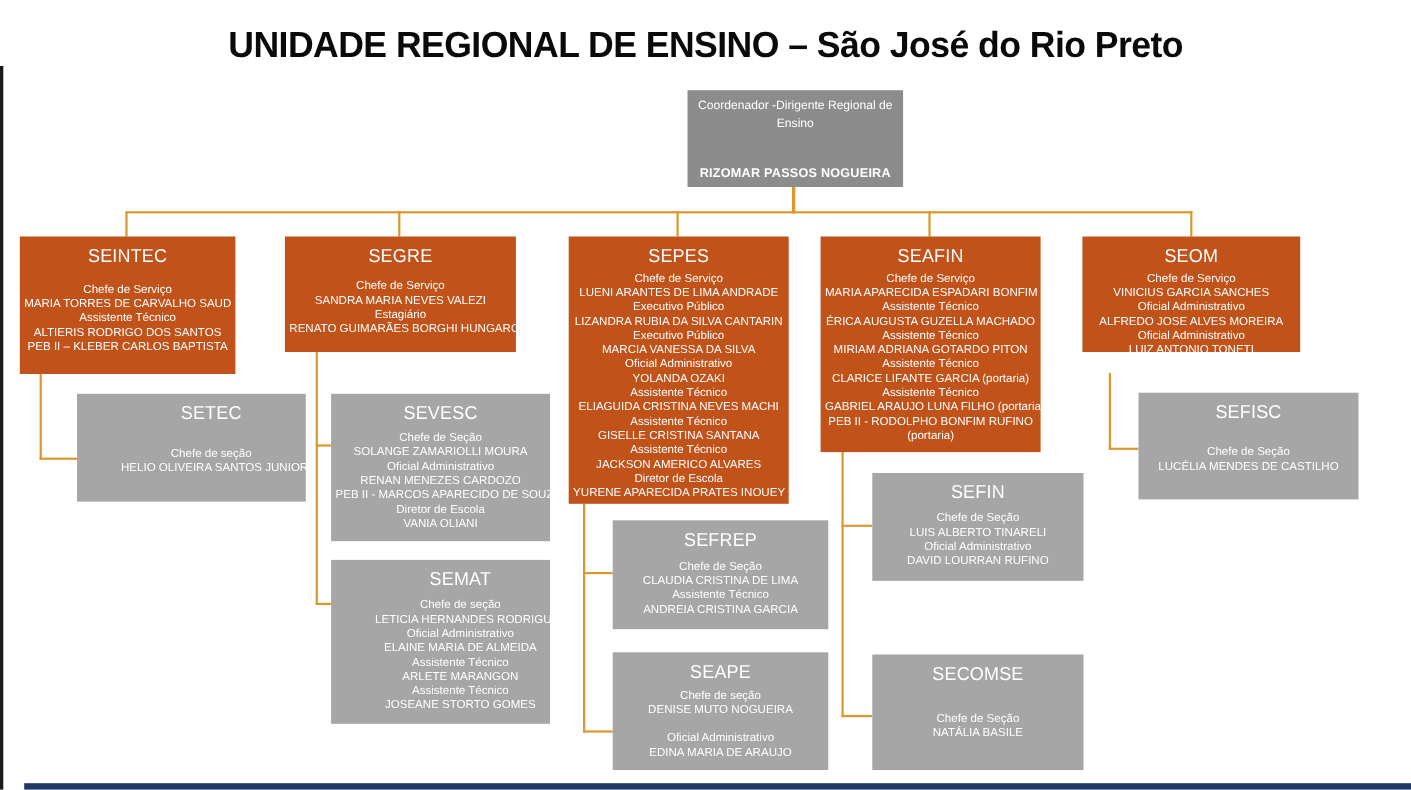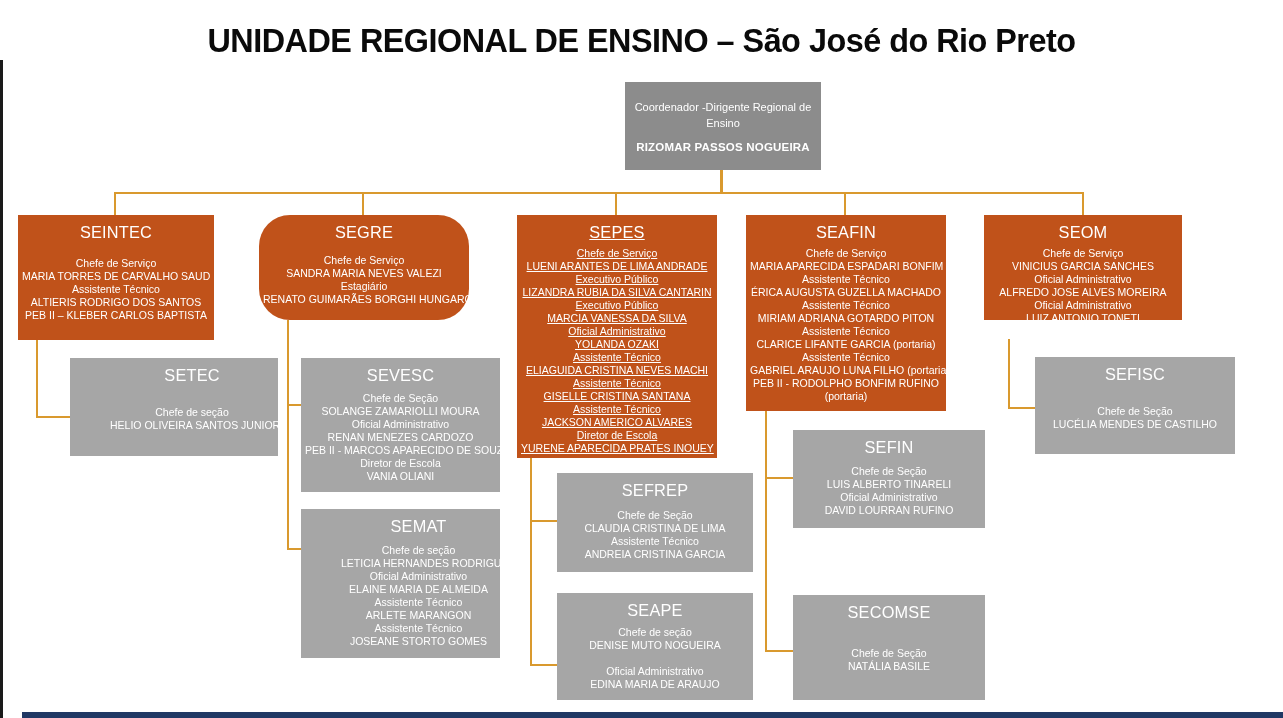--- a/index.html
+++ b/index.html
@@ -20,21 +20,21 @@
     font-size:33px;font-weight:700;letter-spacing:-0.5px;color:#0A0A0A;
     transform:scaleX(0.98);}
 
   .edge-left{position:absolute;left:0;top:60px;width:3px;height:658px;background:#1A1A1A;}
   .footer-bar{position:absolute;left:22px;top:712px;width:1261px;height:6px;background:var(--footer-bar);}
 
   .box{position:absolute;display:flex;flex-direction:column;color:var(--text-on-box);
     text-align:center;}
   .box.primary{background:var(--primary);}
   .box.secondary{background:var(--secondary);}
-  .box.rootbox{background:var(--root-box);}
+  .box.rootbox{background:var(--root-box);justify-content:space-between;}
   .box-title{font-size:17px;font-weight:500;padding-top:8px;letter-spacing:0.2px;
     transform:scaleX(0.96);}
   .box-body{flex:1;display:flex;flex-direction:column;justify-content:center;
     padding:4px 4px 8px 4px;}
   .box-body .line{font-size:10.5px;line-height:13px;white-space:nowrap;}
 
   .rootbox{justify-content:center;padding:6px 6px;}
   .root-role{font-size:11px;line-height:16px;width:182px;margin:0 auto;}
   .root-name{font-size:11.5px;font-weight:700;margin-top:10px;letter-spacing:0.2px;}
 
@@ -96,31 +96,31 @@
     <div class="box-title">SEINTEC</div>
     <div class="box-body">
         <div class="line">Chefe de Serviço</div>
         <div class="line">MARIA TORRES DE CARVALHO SAUD</div>
         <div class="line">Assistente Técnico</div>
         <div class="line">ALTIERIS RODRIGO DOS SANTOS</div>
         <div class="line">PEB II – KLEBER CARLOS BAPTISTA</div>
       </div>
   </div>
 
-  <div class="box primary" style="left:259px;top:215px;width:210px;height:105px;border-radius:31px;">
+  <div class="box primary" style="left:259px;top:215px;width:210px;height:105px;">
     <div class="box-title">SEGRE</div>
     <div class="box-body">
         <div class="line">Chefe de Serviço</div>
         <div class="line">SANDRA MARIA NEVES VALEZI</div>
         <div class="line">Estagiário</div>
         <div class="line">RENATO GUIMARÃES BORGHI HUNGARO</div>
       </div>
   </div>
 
-  <div class="box primary" style="left:517px;top:215px;width:200px;height:243px;text-decoration:underline;">
+  <div class="box primary" style="left:517px;top:215px;width:200px;height:243px;">
     <div class="box-title">SEPES</div>
     <div class="box-body">
         <div class="line">Chefe de Serviço</div>
         <div class="line">LUENI ARANTES DE LIMA ANDRADE</div>
         <div class="line">Executivo Público</div>
         <div class="line">LIZANDRA RUBIA DA SILVA CANTARIN</div>
         <div class="line">Executivo Público</div>
         <div class="line">MARCIA VANESSA DA SILVA</div>
         <div class="line">Oficial Administrativo</div>
         <div class="line">YOLANDA OZAKI</div>

